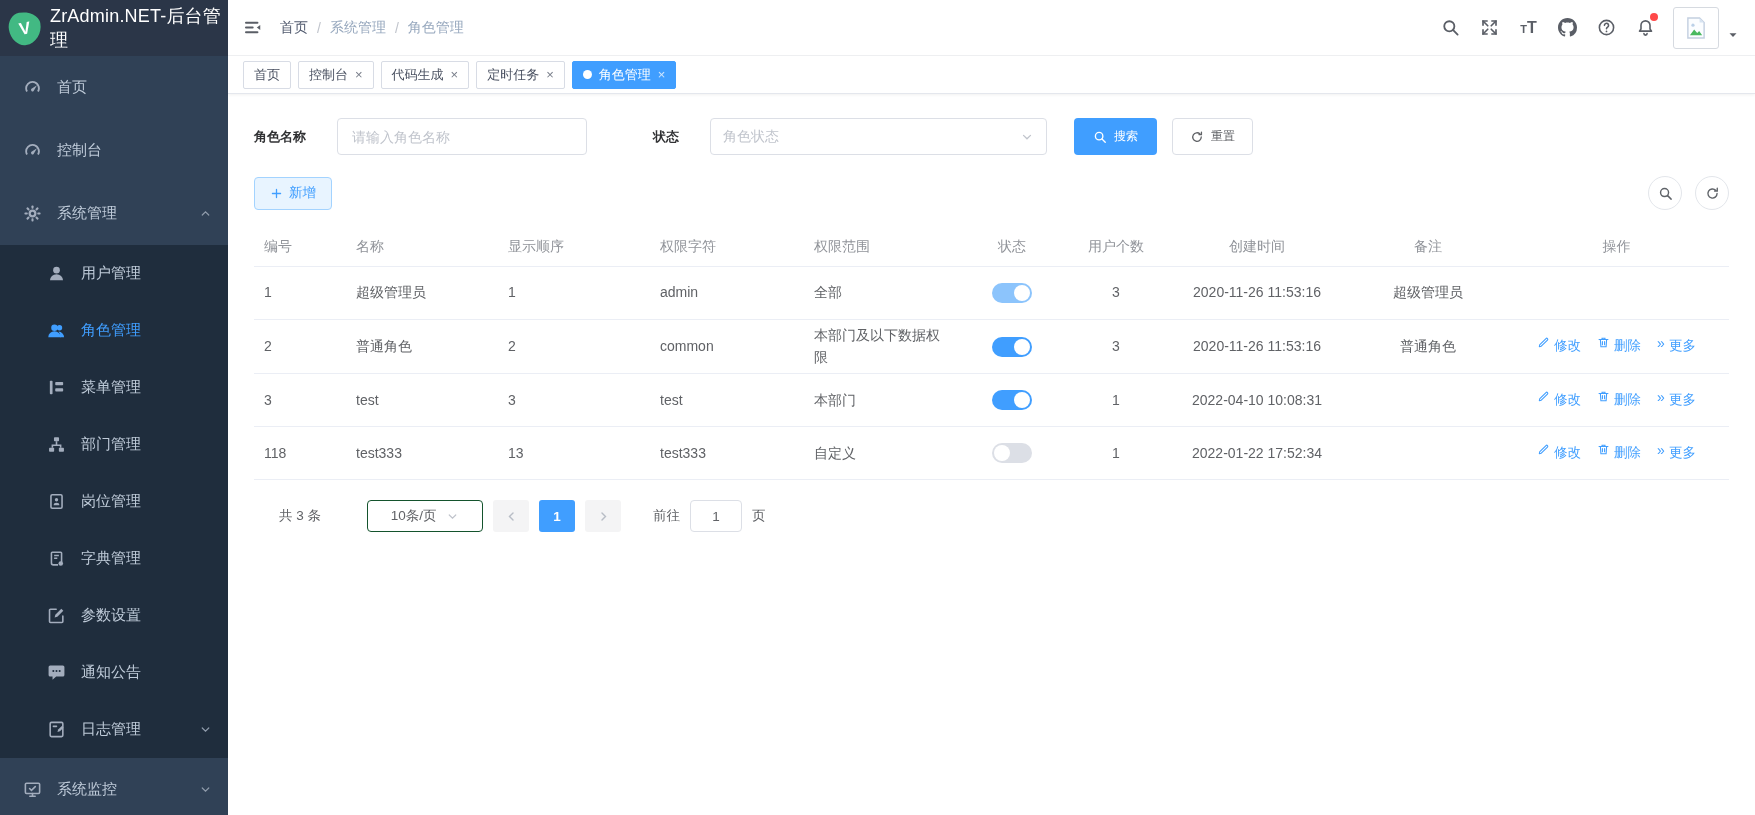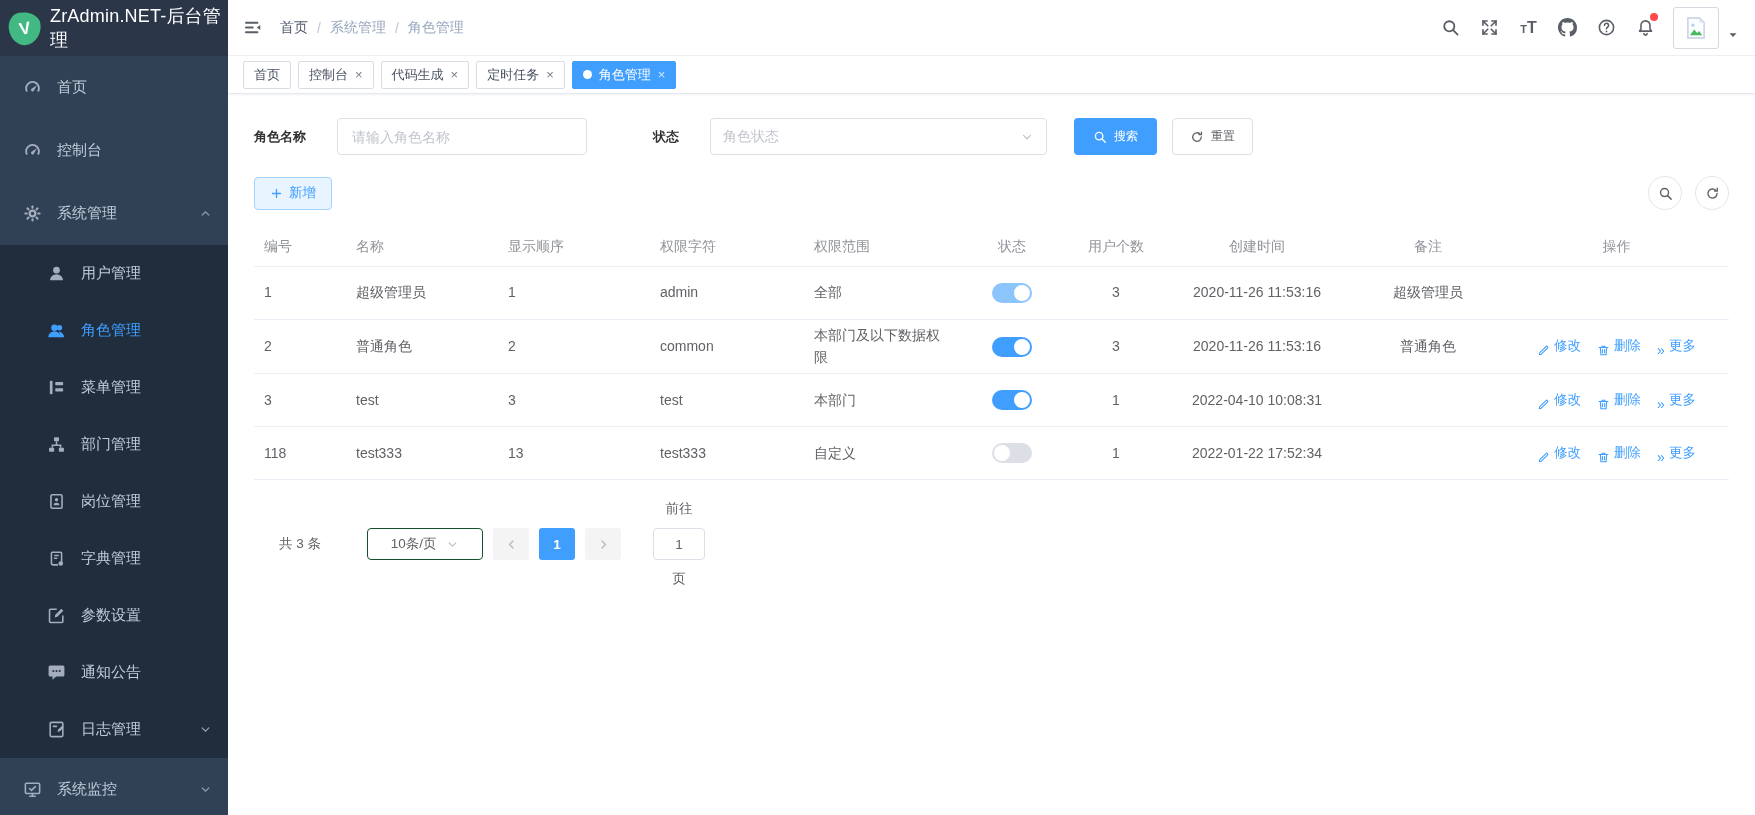--- a/index.html
+++ b/index.html
@@ -92,36 +92,36 @@
   .trow.thead { min-height:40px; color:#909399; font-weight:500; padding:2px 0; }
   .td { padding:0 10px; line-height:1.55; }
   .c-center { text-align:center; }
   .sw-wrap { display:flex; justify-content:center; }
   .sw { width:40px; height:20px; border-radius:10px; background:#409eff; position:relative; cursor:pointer; }
   .sw .knob { position:absolute; top:2px; right:2px; width:16px; height:16px; border-radius:50%; background:#fff; }
   .sw.off { background:#dcdfe6; }
   .sw.off .knob { left:2px; right:auto; }
   .sw.dis { background:#8cc4fc; }
   .acts { display:flex; justify-content:center; gap:16px; white-space:nowrap; }
-  .act { color:#409eff; font-size:13.5px; display:inline-flex; align-items:flex-end; gap:4px; cursor:pointer; text-decoration:none; }
+  .act { color:#409eff; font-size:13.5px; display:inline-flex; align-items:flex-start; gap:4px; cursor:pointer; text-decoration:none; }
   .act .ico { width:13px; height:13px; }
   .more-glyph { font-size:14px; line-height:1; }
 
   
   .pagination { margin-top:20px; display:flex; align-items:center; font-size:13.5px; color:#606266; padding-left:25px; }
   .ptotal { white-space:nowrap; }
   .psize { width:116px; height:32px; border:1px solid #14532d; border-radius:4px; margin-left:46px;
     display:flex; align-items:center; justify-content:center; gap:10px; cursor:pointer; }
   .psize .ico { width:13px; height:13px; color:#c0c4cc; }
   .pbtn { width:36px; height:32px; background:#f4f4f5; border-radius:3px; color:#b8bdc6;
     display:flex; align-items:center; justify-content:center; margin-left:10px; cursor:pointer; }
   .pbtn .ico { width:13px; height:13px; }
   .pnum { width:36px; height:32px; background:#409eff; color:#fff; border-radius:3px; font-weight:700;
     display:flex; align-items:center; justify-content:center; margin-left:10px; cursor:pointer; }
-  .goto { display:flex; align-items:center; gap:10px; margin-left:32px;flex-direction:column; }
+  .goto { display:flex; align-items:center; gap:10px; margin-left:32px; }
   .goto-input { width:52px; height:32px; border:1px solid #dcdfe6; border-radius:4px; text-align:center;
     font-size:13.5px; color:#606266; outline:none; font-family:inherit; }
   .ico svg { display:block; width:100%; height:100%; }
 </style>
 </head>
 <body>
 
 <div class="app">
   <aside class="sidebar">
     <div class="logo">

